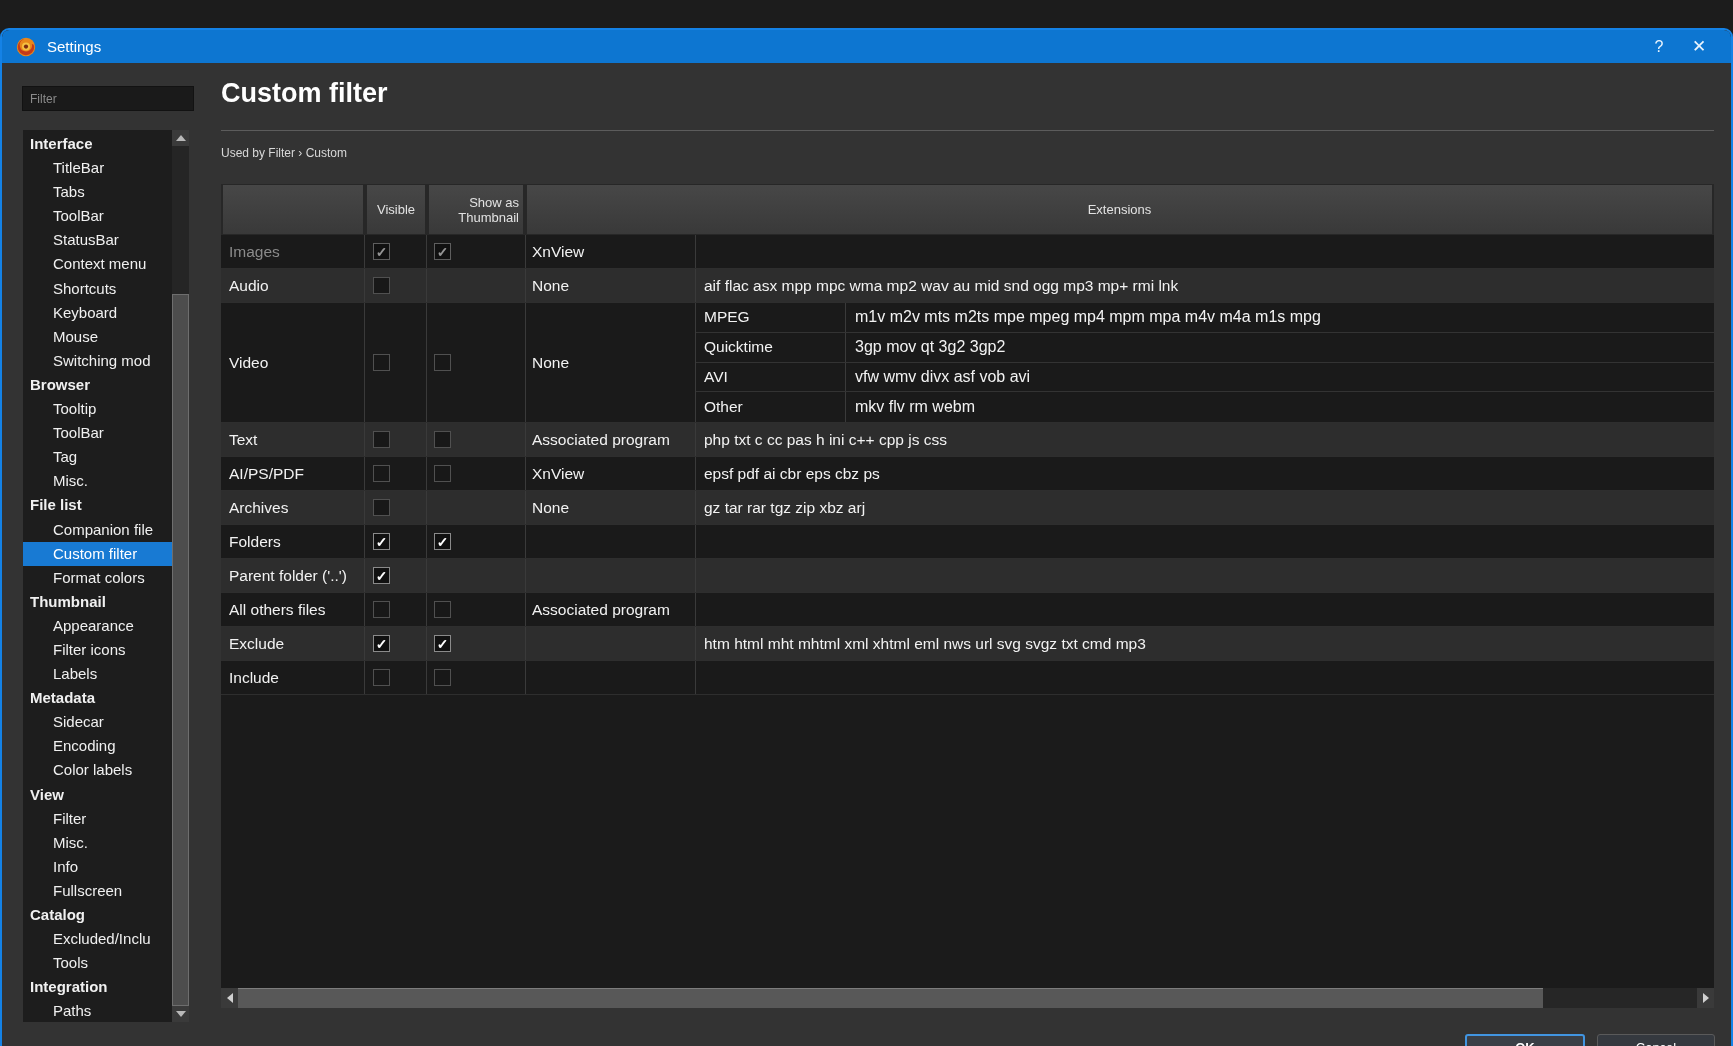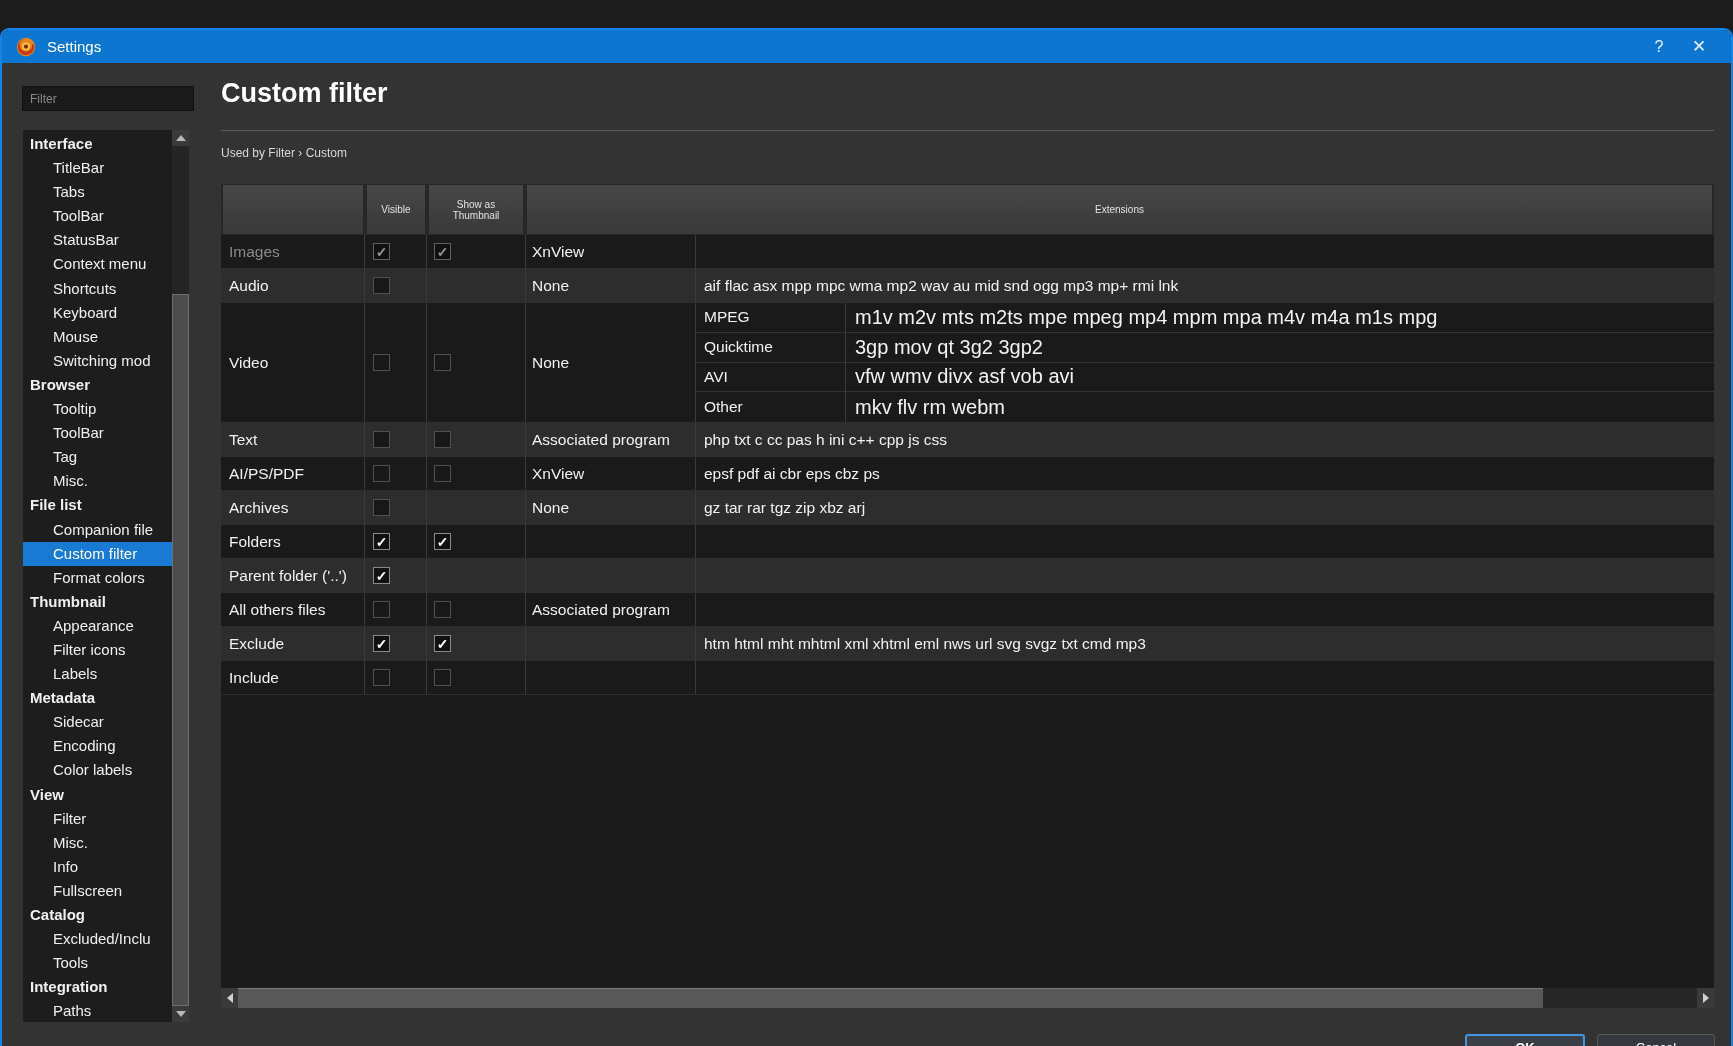--- a/index.html
+++ b/index.html
@@ -35,41 +35,41 @@
   .tri.left{border-top:5px solid transparent;border-bottom:5px solid transparent;border-right:6px solid #d0d0d0;}
   .tri.right{border-top:5px solid transparent;border-bottom:5px solid transparent;border-left:6px solid #d0d0d0;}
   
   .page-title{position:absolute;left:219px;top:48px;font-size:27px;font-weight:bold;color:#fff;margin:0;}
   .divider{position:absolute;left:219px;top:100px;width:1493px;height:1px;background:#5c5c5c;}
   .usedby{position:absolute;left:219px;top:116px;font-size:12px;color:#d8d8d8;}
   .table{position:absolute;left:219px;top:154px;width:1493px;height:824px;display:flex;flex-direction:column;
          background:#1b1b1b;}
   .thead{display:flex;height:51px;background:#272727;flex:0 0 auto;}
   .hcell{background:linear-gradient(#474747,#393939);margin:1px 2px;display:flex;align-items:center;
-         justify-content:center;text-align:center;font-size:10px;color:#e2e2e2;box-sizing:border-box;padding:0 4px;}
+         justify-content:center;text-align:right;font-size:13px;color:#e2e2e2;box-sizing:border-box;padding:0 4px;}
   .row{display:flex;height:34px;background:#1a1a1a;border-bottom:1px solid #2e2e2e;box-sizing:border-box;flex:0 0 auto;}
   .row.alt{background:#2d2d2d;}
   .row.tall{height:120px;}
   .cell{display:flex;align-items:center;border-right:1px solid #3a3a3a;box-sizing:border-box;overflow:hidden;}
   .c-label{width:144px;padding-left:8px;font-size:15.5px;}
   .c-vis{width:62px;padding-left:8px;}
   .c-thumb{width:99px;padding-left:7px;}
   .c-open{width:170px;padding-left:6px;font-size:15.5px;}
   .c-ext{flex:1;padding-left:8px;font-size:15.5px;border-right:none;}
   .row.dim .c-label{color:#8a8a8a;}
   .cb{width:17px;height:17px;box-sizing:border-box;background:#181818;border:1px solid #505050;
       display:flex;align-items:center;justify-content:center;font-size:14px;font-weight:bold;color:#fff;line-height:1;}
   .cb.checked{border-color:#8a8a8a;background:#111;}
   .row.dim .cb.checked{border-color:#5e5e5e;color:#949494;}
   .subgrid{padding:0;flex-direction:column;align-items:stretch;}
   .subrow{display:flex;height:30px;border-bottom:1px solid #333333;box-sizing:border-box;}
   .subrow:last-child{border-bottom:none;}
   .fmt-name{width:150px;padding-left:8px;border-right:1px solid #3a3a3a;display:flex;align-items:center;
             font-size:15.5px;box-sizing:border-box;}
-  .fmt-ext{flex:1;padding-left:9px;display:flex;align-items:center;font-size:20px;}
+  .fmt-ext{flex:1;padding-left:9px;display:flex;align-items:center;font-size:16px;}
   .filler{flex:1;background:#1b1b1b;}
   .hscroll{height:20px;background:#232323;display:flex;flex:0 0 auto;}
   .hscroll .sbtn{width:17px;height:20px;}
   .hthumb{width:1305px;background:#585858;border-top:1px solid #7d7d7d;box-sizing:border-box;}
   .htrack{flex:1;background:#262626;}
   
   .btn{position:absolute;top:1004px;height:26px;font-size:13px;color:#fff;background:#35393f;
        border:1px solid #5a5a5a;border-radius:3px;font-family:"Liberation Sans",sans-serif;}
   .btn.ok{left:1463px;width:120px;border:2px solid #4195e1;background:#3a3f46;font-weight:bold;}
   .btn.cancel{left:1595px;width:118px;}

